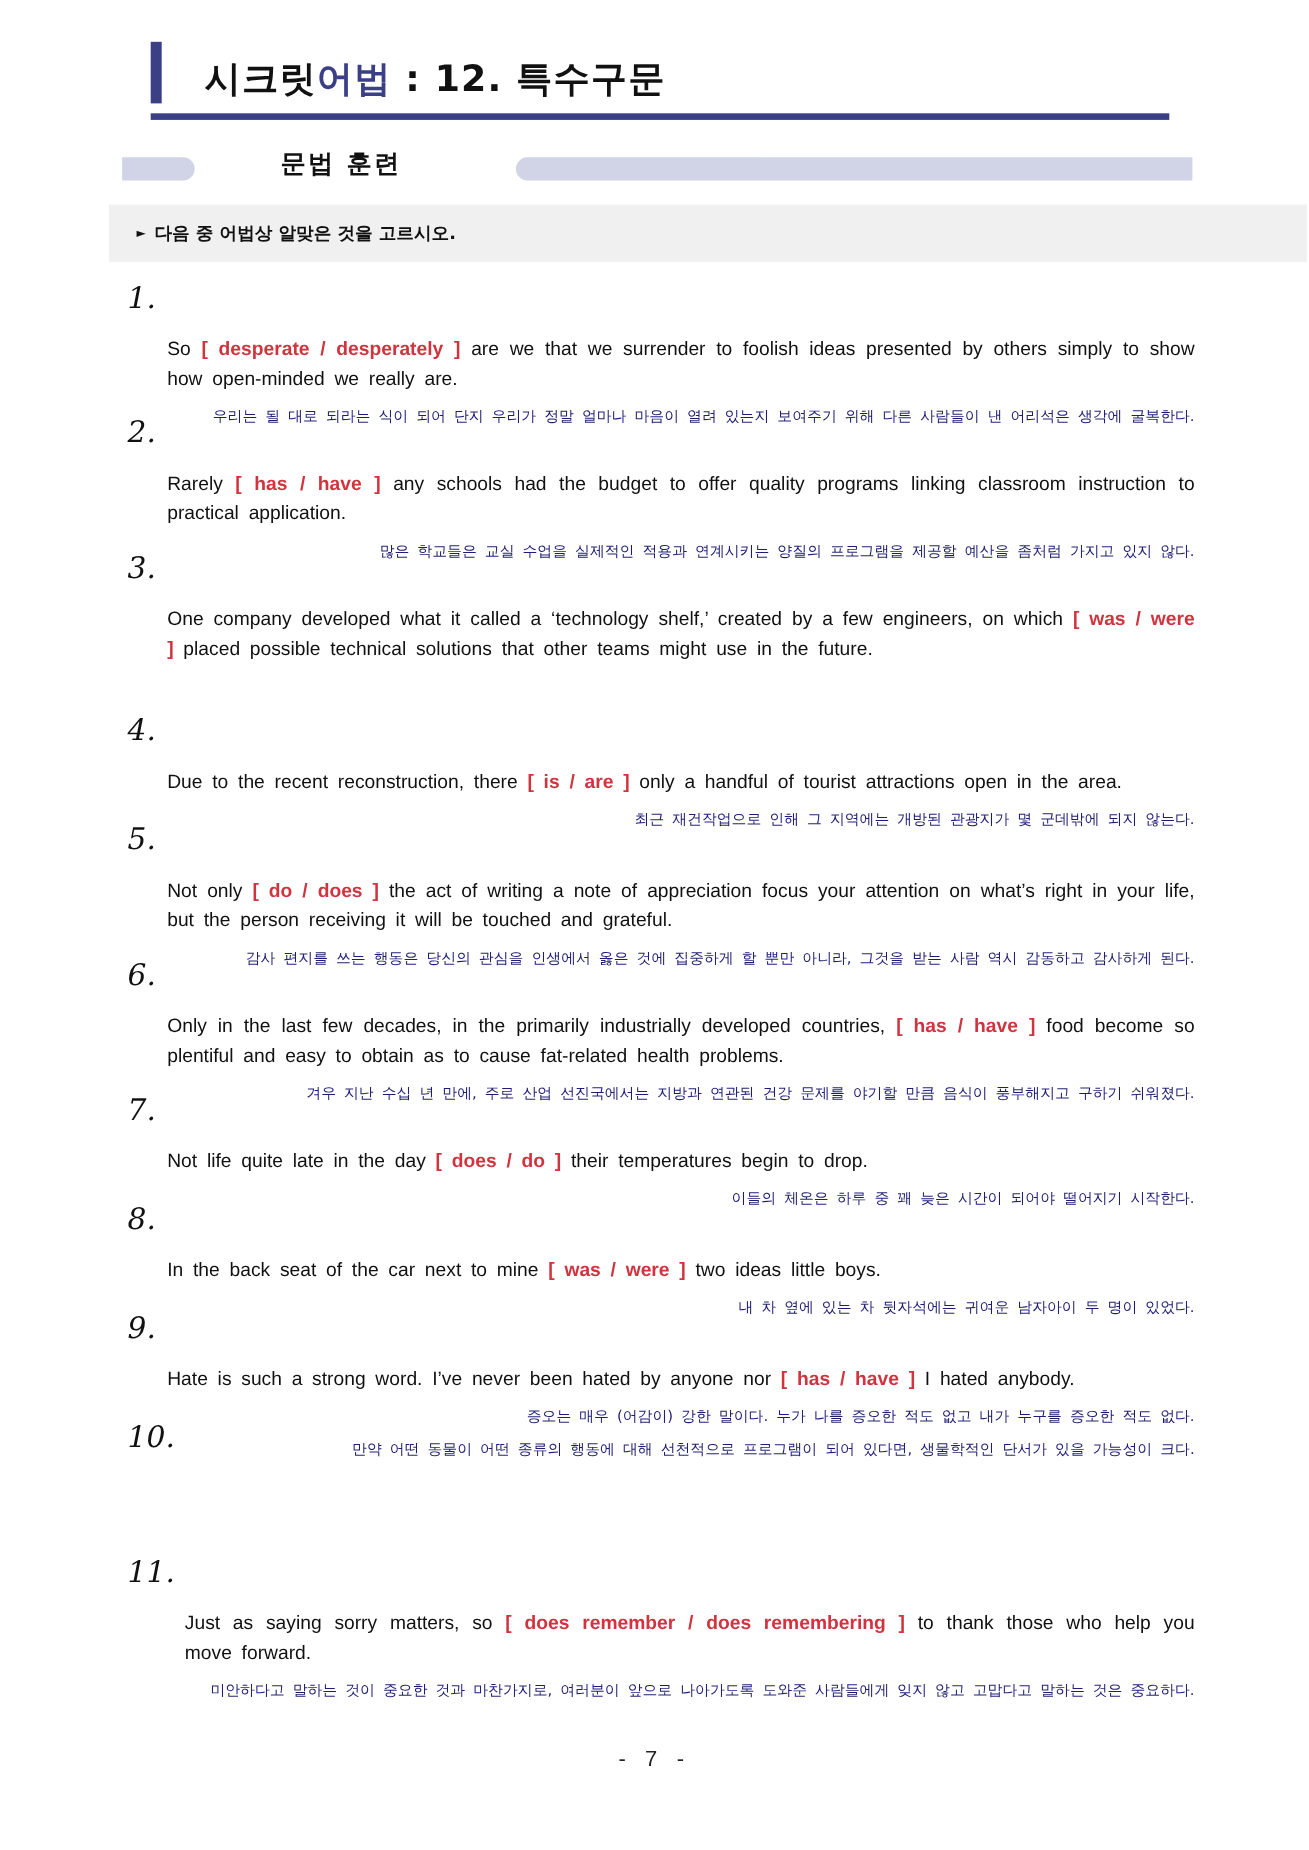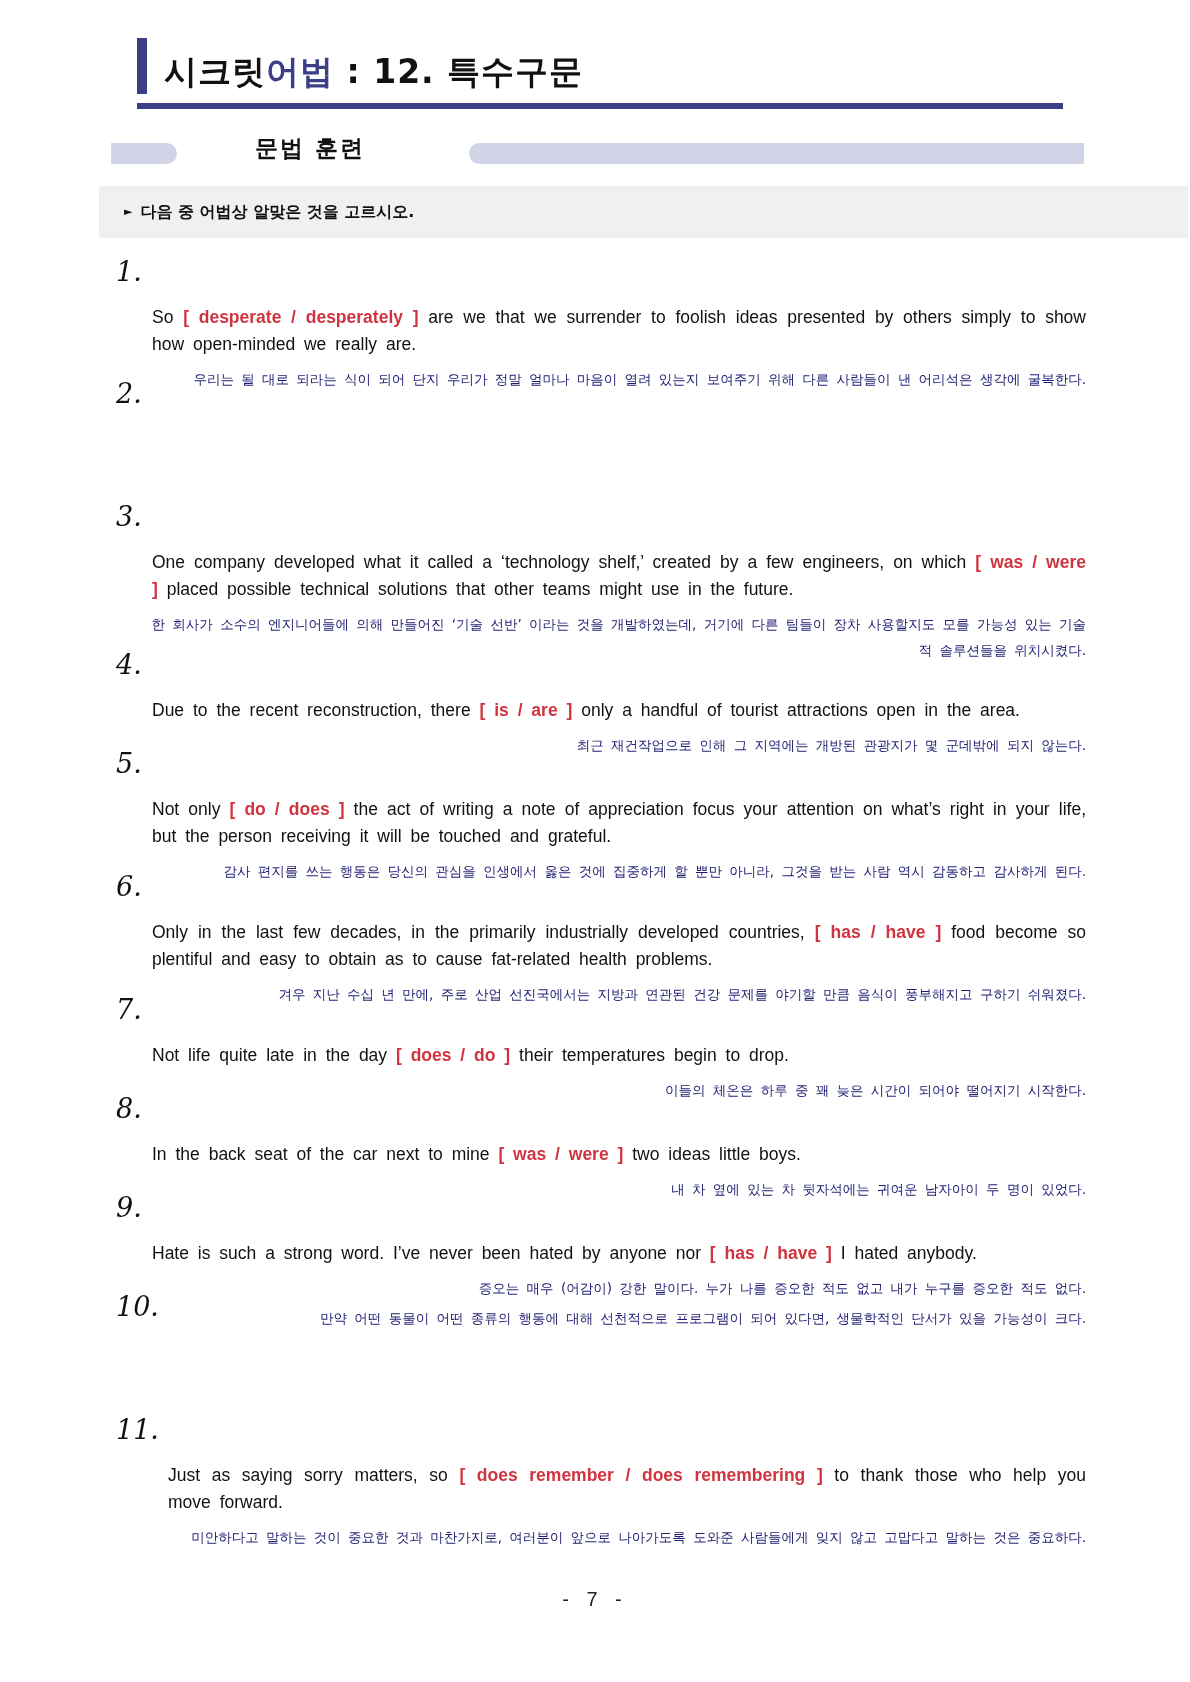--- a/index.html
+++ b/index.html
@@ -1,19 +1,19 @@
 <!DOCTYPE html>
 <html><head>
 <meta charset="utf-8">
 <style>
   html, body { margin: 0; padding: 0; background: #ffffff; }
   body { width: 1190px; height: 1682px; position: relative; overflow: hidden;
          font-family: "Liberation Sans", "DejaVu Sans", sans-serif; color: #111; }
   .title-bar { position: absolute; left: 137px; top: 38px; width: 10px; height: 56px; background: #3b3f86; }
-  .title { position: absolute; left: 164px; top: 50px; font-size: 33px; font-weight: bold;
+  .title { position: absolute; left: 186px; top: 50px; font-size: 33px; font-weight: bold;
            font-family: "DejaVu Sans", sans-serif; letter-spacing: 1px; color: #111; }
   .title .accent { color: #3b3f86; }
   .title-rule { position: absolute; left: 137px; top: 103px; width: 926px; height: 6px; background: #3b3f86; }
 
   .section-band { position: absolute; top: 143px; height: 21px; background: #d0d4e6; }
   .band-left { left: 111px; width: 66px; border-radius: 0 12px 12px 0; }
   .band-right { left: 469px; width: 615px; border-radius: 12px 0 0 12px; }
   .section-title { position: absolute; left: 255px; top: 133px; font-size: 23px; font-weight: bold;
                    font-family: "DejaVu Sans", sans-serif; color: #111; letter-spacing: 2px; }
 
@@ -50,26 +50,27 @@
 </div>
 
 <div class="q" style="top:262px;">
   <div class="num">1.</div>
   <div class="en"><span>So </span><span class="opt">[ desperate / desperately ]</span><span> are we that we surrender to foolish ideas presented by others simply to show how open-minded we really are.</span></div>
   <div class="ko">우리는 될 대로 되라는 식이 되어 단지 우리가 정말 얼마나 마음이 열려 있는지 보여주기 위해 다른 사람들이 낸 어리석은 생각에 굴복한다.</div>
 </div>
 
 <div class="q" style="top:384px;">
   <div class="num">2.</div>
+  <div class="en"><span>Rarely </span><span class="opt">[ has / have ]</span><span> any schools had the budget to offer quality programs linking classroom instruction to practical application.</span></div>
+  <div class="ko">많은 학교들은 교실 수업을 실제적인 적용과 연계시키는 양질의 프로그램을 제공할 예산을 좀처럼 가지고 있지 않다.</div>
 </div>
 
 <div class="q" style="top:507px;">
   <div class="num">3.</div>
   <div class="en"><span>One company developed what it called a ‘technology shelf,’ created by a few engineers, on which </span><span class="opt">[ was / were ]</span><span> placed possible technical solutions that other teams might use in the future.</span></div>
-  <div class="ko">한 회사가 소수의 엔지니어들에 의해 만들어진 ‘기술 선반’ 이라는 것을 개발하였는데, 거기에 다른 팀들이 장차 사용할지도 모를 가능성 있는 기술적 솔루션들을 위치시켰다.</div>
 </div>
 
 <div class="q" style="top:655px;">
   <div class="num">4.</div>
   <div class="en"><span>Due to the recent reconstruction, there </span><span class="opt">[ is / are ]</span><span> only a handful of tourist attractions open in the area.</span></div>
   <div class="ko">최근 재건작업으로 인해 그 지역에는 개방된 관광지가 몇 군데밖에 되지 않는다.</div>
 </div>
 
 <div class="q" style="top:754px;">
   <div class="num">5.</div>

